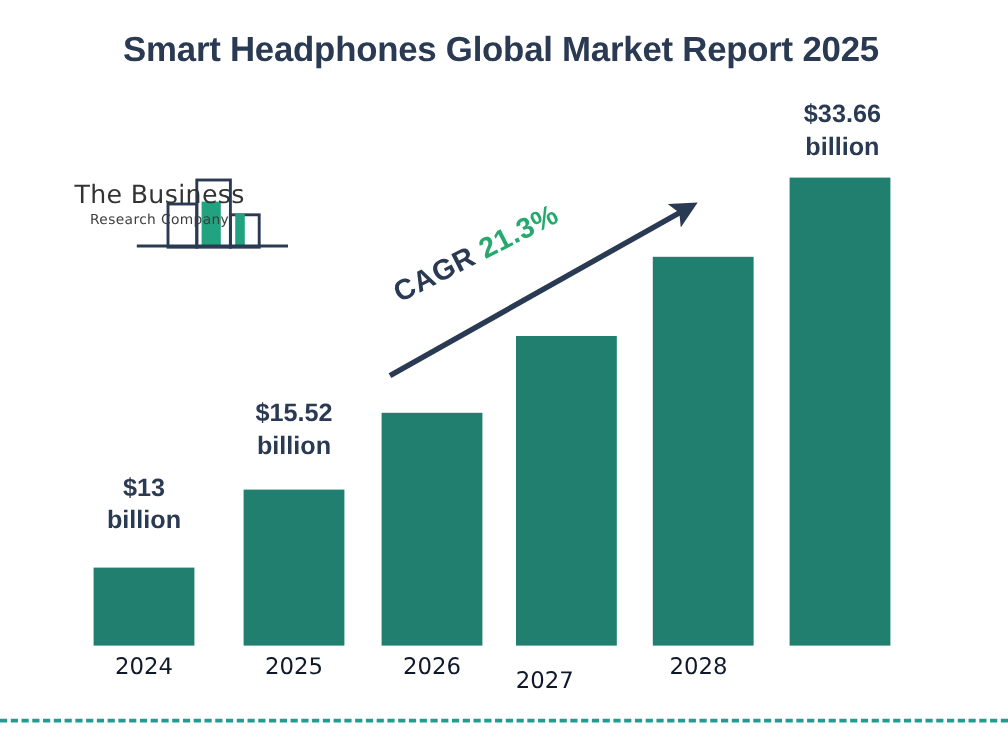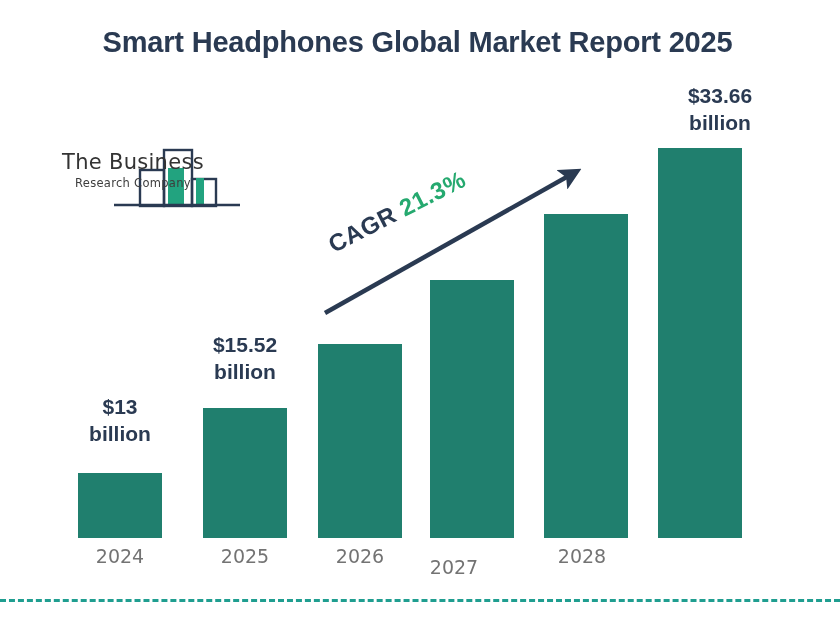--- a/index.html
+++ b/index.html
@@ -92,21 +92,21 @@
     font-weight: bold;
     line-height: 1.3;
     color: #2a3a52;
   }
   .tick-label {
     position: absolute;
     top: 545px;
     width: 140px;
     text-align: center;
     font-size: 19px;
-    color: #737373;
+    color: #0f172a;
     font-family: "DejaVu Sans", sans-serif;
   }
 
   
   .cagr-label {
     position: absolute;
     left: 330px;
     top: 232px;
     transform: rotate(-27deg);
     transform-origin: left center;
@@ -184,21 +184,21 @@
     <div class="tick-label" style="left:384px;margin-top:11px;">2027</div>
 
     <div class="bar-group" style="left:544px; width:84px; height:324px;">
       <div class="bar" style="left:0; width:84px; height:324px;"></div>
     </div>
     <div class="tick-label" style="left:512px;">2028</div>
 
     <div class="bar-group" style="left:658px; width:84px; height:390px;">
       <div class="bar" style="left:0; width:84px; height:390px;"></div>
     </div>
-    <div class="bar-value" style="left:650px; top:82px;">
+    <div class="bar-value" style="left:632px; top:82px;">
       <div>$33.66</div>
       <div>billion</div>
     </div>
 
     <svg class="plot" style="pointer-events:none;" viewBox="0 0 840 630">
       <defs>
         <marker id="arrowhead" markerWidth="5" markerHeight="5" refX="2.6" refY="2.5" orient="auto">
           <path d="M0,0 L5,2.5 L0,5 L1.1,2.5 z" fill="#2a3a52"></path>
         </marker>
       </defs>

